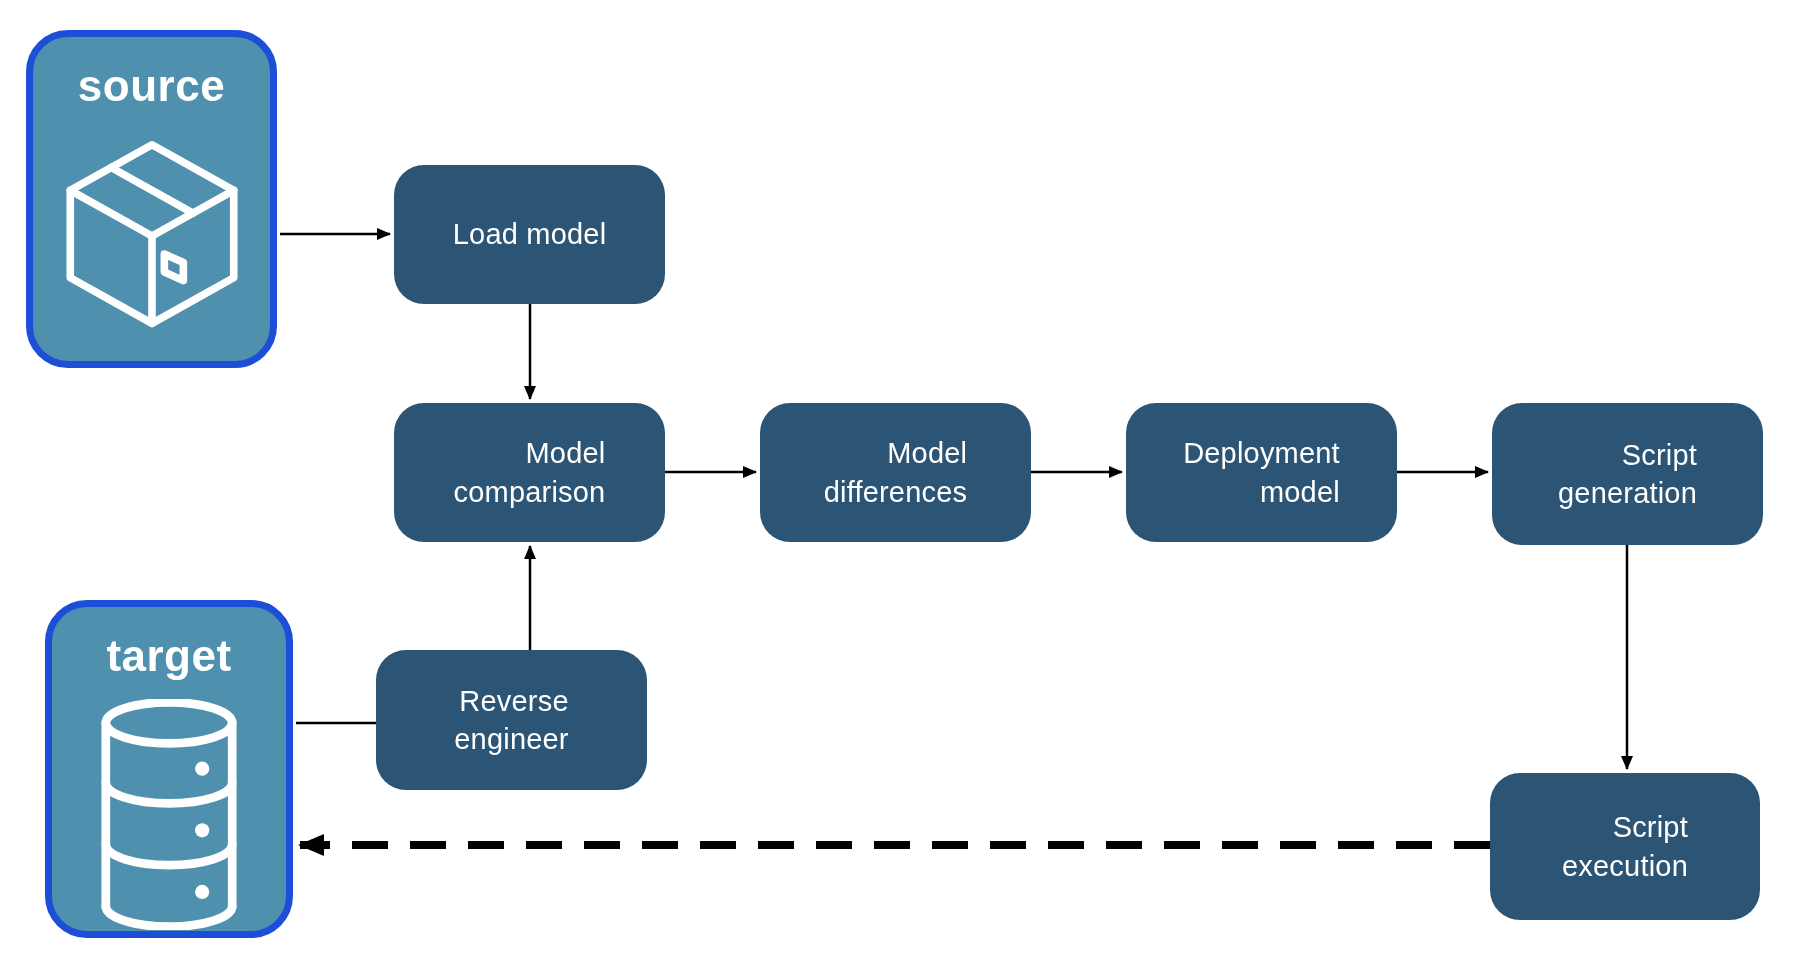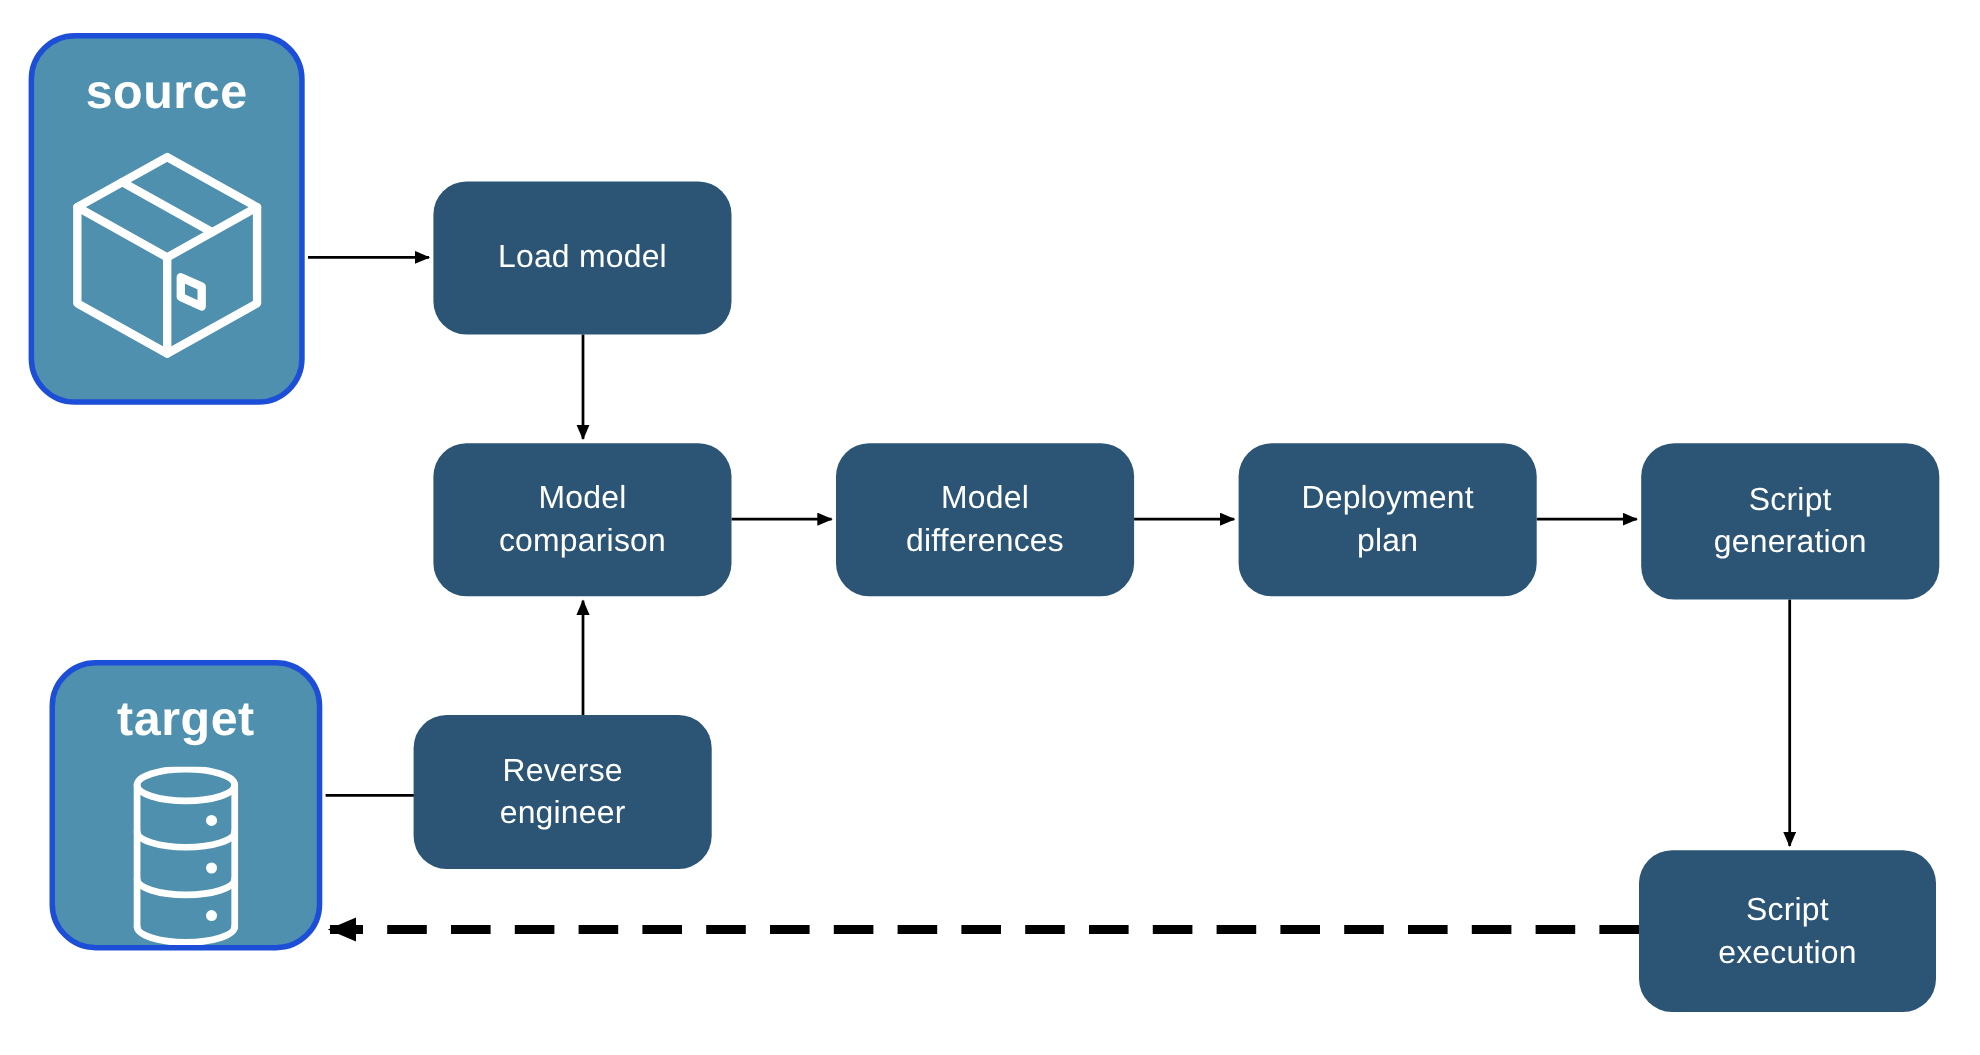--- a/index.html
+++ b/index.html
@@ -12,46 +12,46 @@
     overflow: hidden;
   }
   .node {
     position: absolute;
     background: #2B5475;
     border-radius: 30px;
     color: #ffffff;
     display: flex;
     align-items: center;
     justify-content: center;
-    text-align: center;
+    text-align: right;
     font-size: 29px;
     line-height: 1.32;
     white-space: pre-line;
     letter-spacing: 0.2px;
   }
   .endpoint {
     position: absolute;
     background: #4E90AE;
-    border: 5px solid #1d4ed8;
+    border: 7px solid #1d4ed8;
     border-radius: 42px;
     color: #ffffff;
     box-sizing: border-box;
     display: flex;
     flex-direction: column;
     align-items: center;
   }
   .endpoint .ep-label {
     font-size: 44px;
     font-weight: bold;
     margin-top: 24px;
     letter-spacing: 0.5px;
   }
   .endpoint .ep-icon { margin-top: 26px; }
   #ep-source { left: 26px;  top: 30px;  width: 251px; height: 338px; }
-  #ep-target { left: 45px;  top: 600px; width: 248px; height: 264px; }
+  #ep-target { left: 45px;  top: 600px; width: 248px; height: 338px; }
   #n-load-model        { left: 394px;  top: 165px; width: 271px; height: 139px; }
   #n-model-comparison  { left: 394px;  top: 403px; width: 271px; height: 139px; }
   #n-model-differences { left: 760px;  top: 403px; width: 271px; height: 139px; }
   #n-deployment-plan   { left: 1126px; top: 403px; width: 271px; height: 139px; }
   #n-script-generation { left: 1492px; top: 403px; width: 271px; height: 142px; }
   #n-reverse-engineer  { left: 376px;  top: 650px; width: 271px; height: 140px; }
   #n-script-execution  { left: 1490px; top: 773px; width: 270px; height: 147px; }
   .edges-overlay {
     position: absolute;
     left: 0; top: 0;
@@ -118,21 +118,21 @@
       </g>
     </svg>
   </div>
 
   <div class="node" id="n-load-model">Load model</div>
   <div class="node" id="n-model-comparison">Model
 comparison</div>
   <div class="node" id="n-model-differences">Model
 differences</div>
   <div class="node" id="n-deployment-plan">Deployment
-plan</div>
+model</div>
   <div class="node" id="n-script-generation">Script
 generation</div>
   <div class="node" id="n-reverse-engineer">Reverse
 engineer</div>
   <div class="node" id="n-script-execution">Script
 execution</div>
 
 </div>
 
 </body></html>

